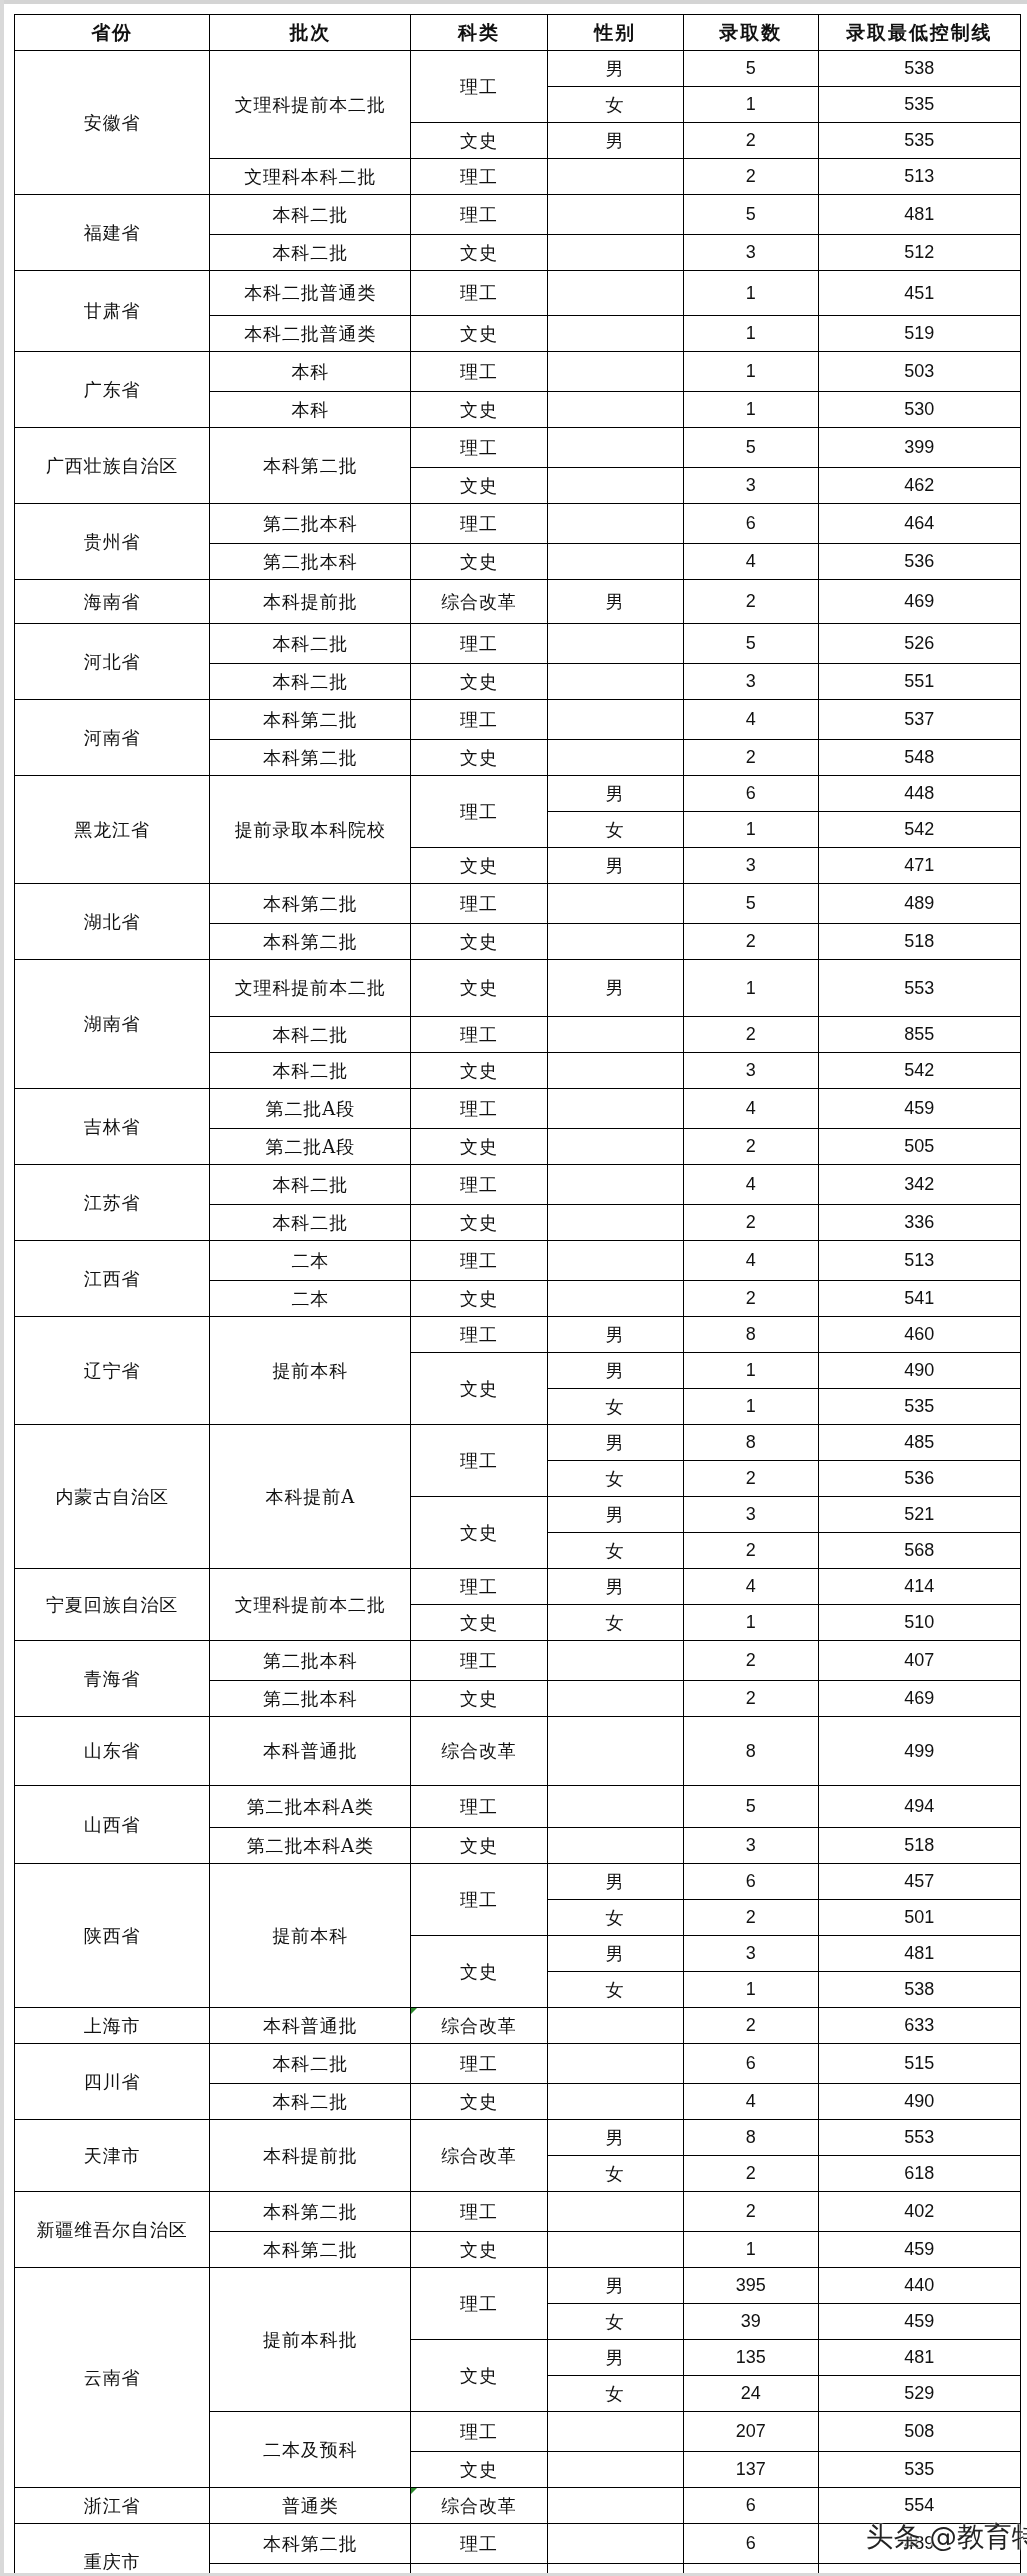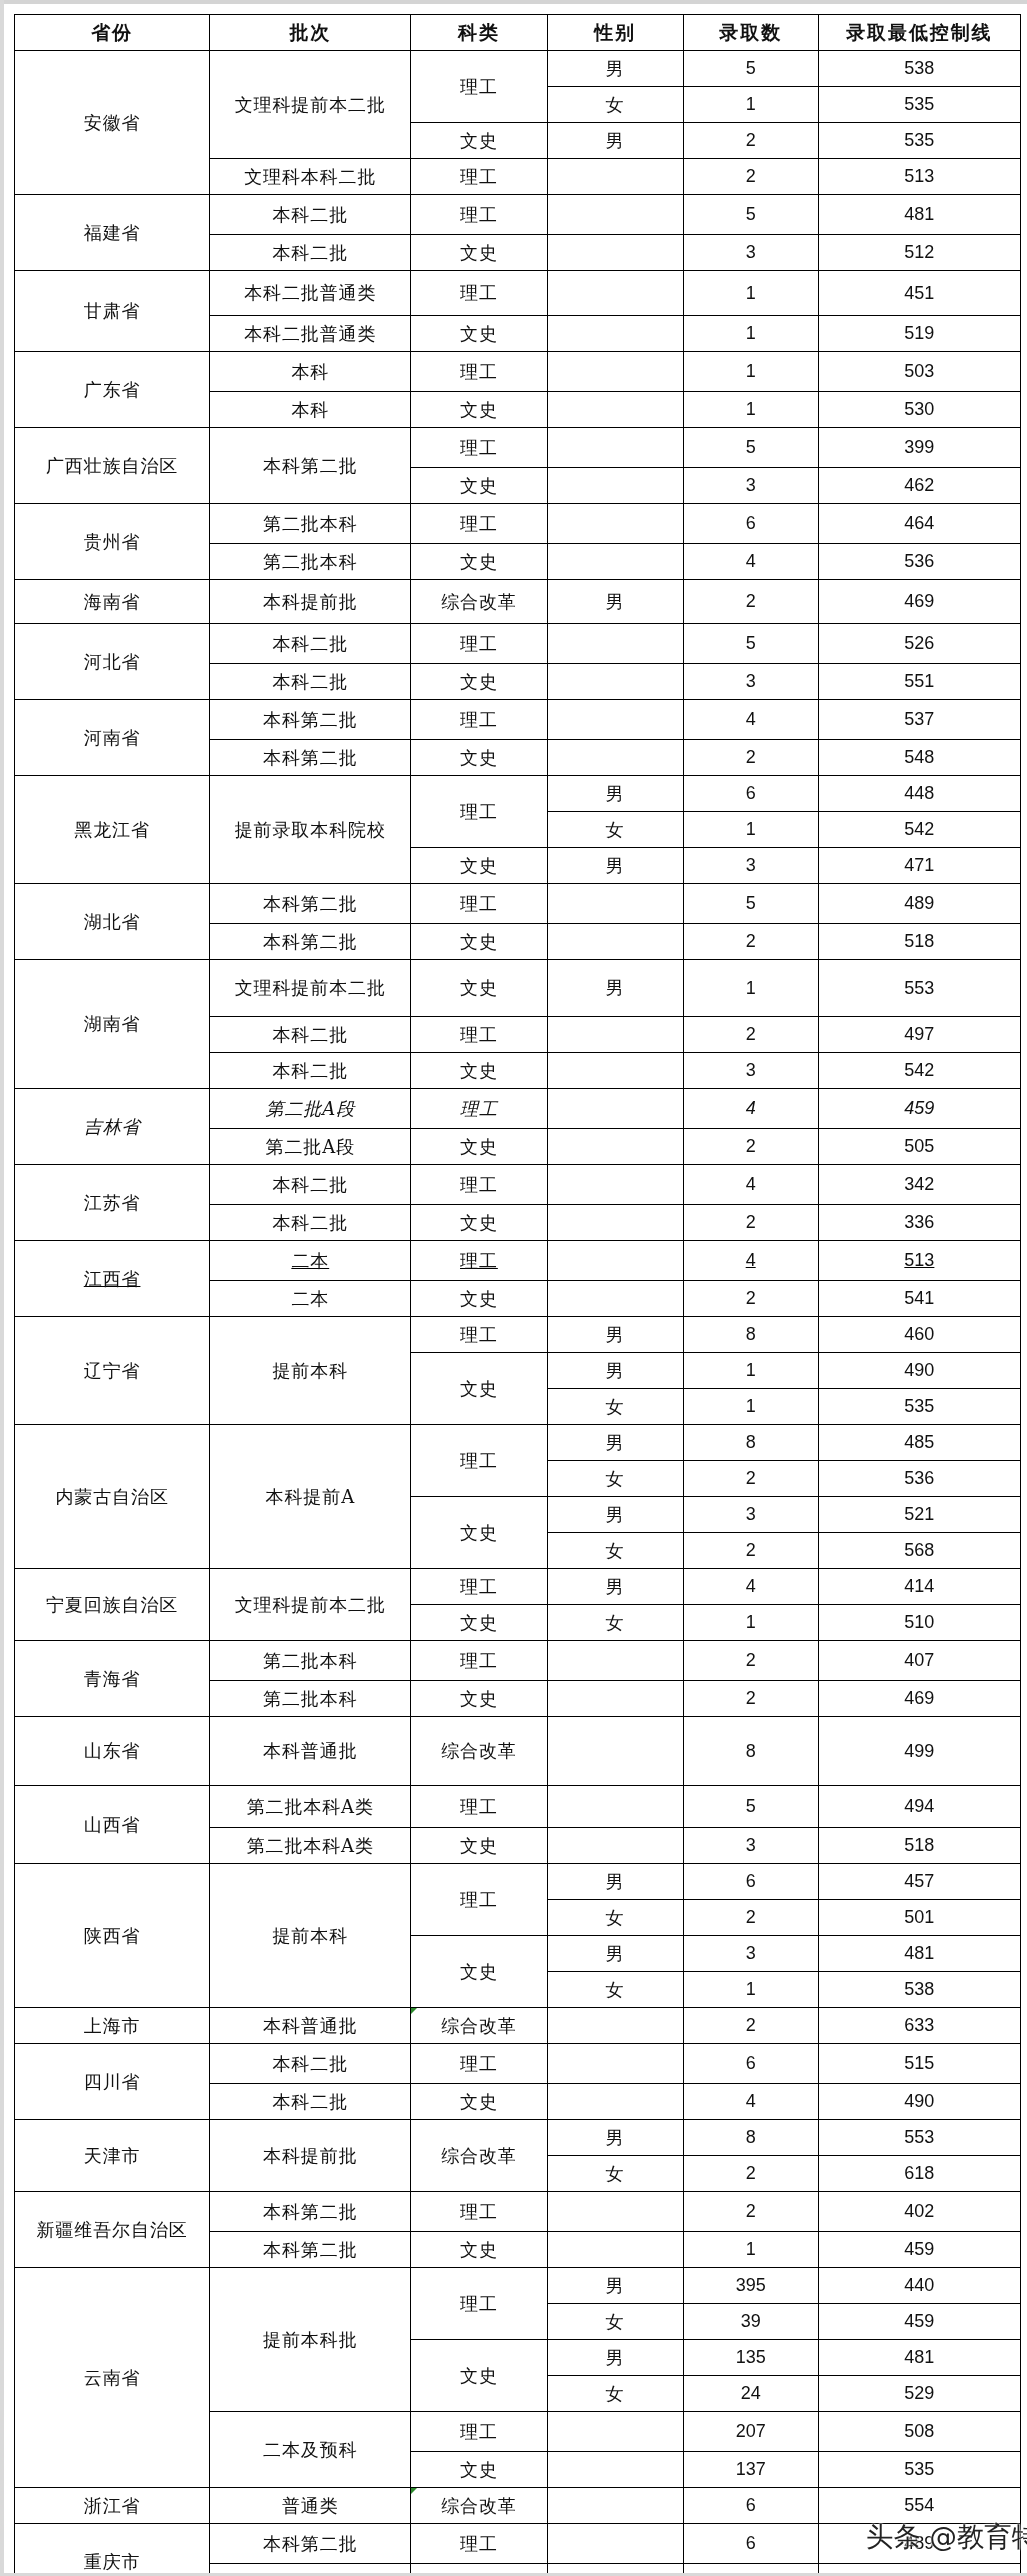--- a/index.html
+++ b/index.html
@@ -243,30 +243,30 @@
         <td class="txt">文史</td>
         <td class="txt">男</td>
         <td class="num">1</td>
         <td class="num">553</td>
       </tr>
       <tr style="height: 36px;">
         <td class="txt">本科二批</td>
         <td class="txt">理工</td>
         <td class="txt"></td>
         <td class="num">2</td>
-        <td class="num">497</td>
+        <td class="num">855</td>
       </tr>
       <tr style="height: 36px;">
         <td class="txt">本科二批</td>
         <td class="txt">文史</td>
         <td class="txt"></td>
         <td class="num">3</td>
         <td class="num">542</td>
       </tr>
-      <tr style="height: 40px; font-style: italic;">
+      <tr style="height: 40px;">
         <td class="txt" rowspan="2">吉林省</td>
         <td class="txt">第二批A段</td>
         <td class="txt">理工</td>
         <td class="txt"></td>
         <td class="num">4</td>
         <td class="num">459</td>
       </tr>
       <tr style="height: 36px;">
         <td class="txt">第二批A段</td>
         <td class="txt">文史</td>
@@ -282,21 +282,21 @@
         <td class="num">4</td>
         <td class="num">342</td>
       </tr>
       <tr style="height: 36px;">
         <td class="txt">本科二批</td>
         <td class="txt">文史</td>
         <td class="txt"></td>
         <td class="num">2</td>
         <td class="num">336</td>
       </tr>
-      <tr style="height: 40px; text-decoration: underline;">
+      <tr style="height: 40px;">
         <td class="txt" rowspan="2">江西省</td>
         <td class="txt">二本</td>
         <td class="txt">理工</td>
         <td class="txt"></td>
         <td class="num">4</td>
         <td class="num">513</td>
       </tr>
       <tr style="height: 36px;">
         <td class="txt">二本</td>
         <td class="txt">文史</td>

